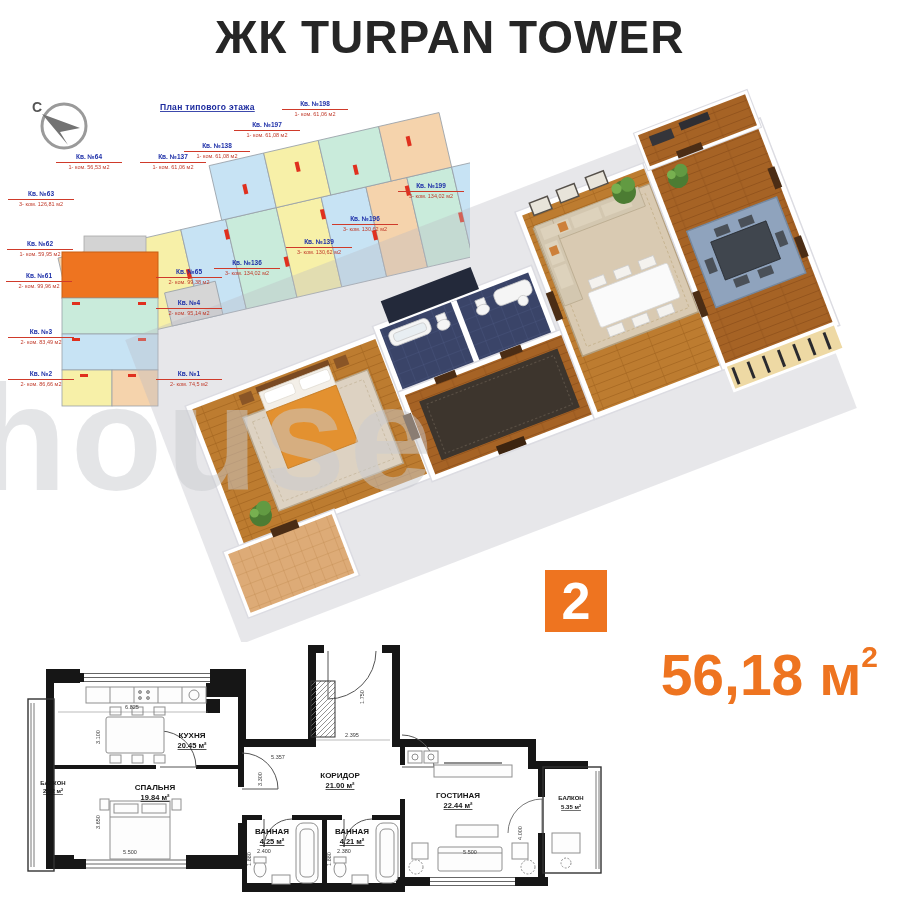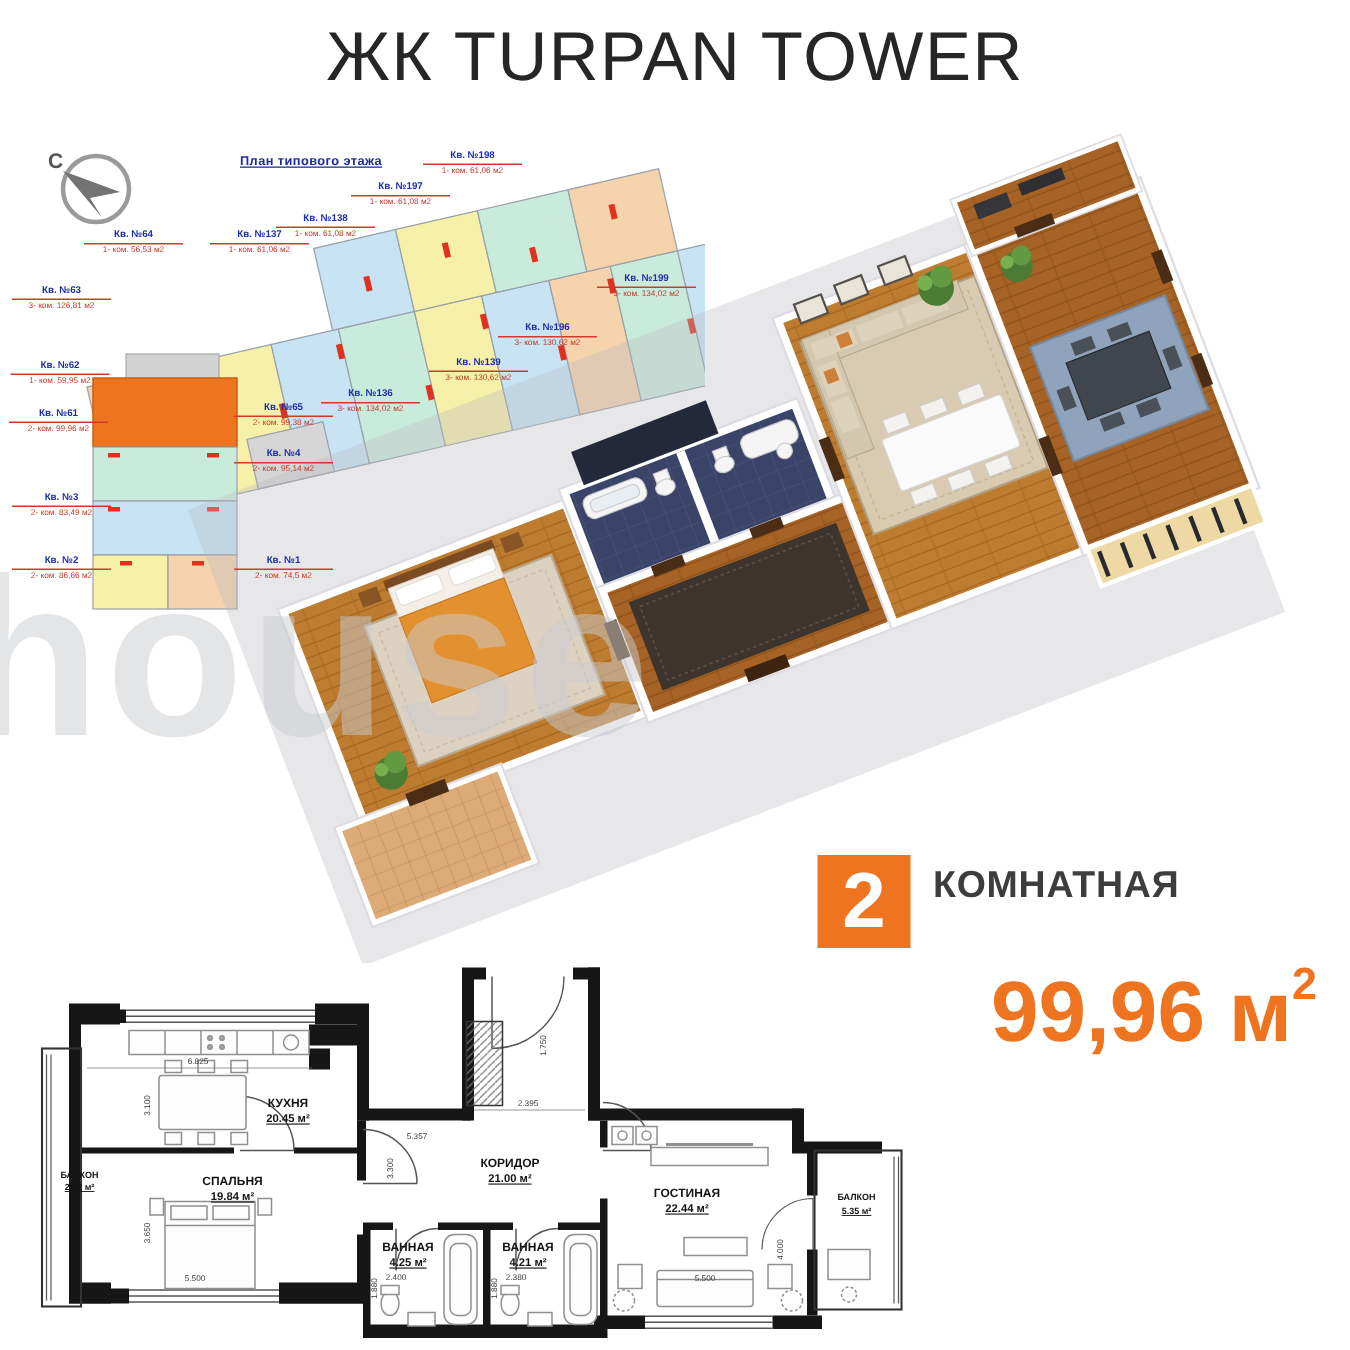--- a/index.html
+++ b/index.html
@@ -1,19 +1,19 @@
 <!DOCTYPE html>
 <html style="--accent: #EE7420;"><head>
 <meta charset="utf-8">
 <style>
   html,body{margin:0;padding:0;width:900px;height:900px;background:#fff;
     font-family:"Liberation Sans",sans-serif;overflow:hidden;position:relative}
   .page{position:absolute;inset:0;width:900px;height:900px}
   .title{position:absolute;top:10px;left:0;width:100%;text-align:center;margin:0;
-    font-size:46px;font-weight:400;color:#262626;letter-spacing:1px}
+    font-size:46px;font-weight:700;color:#262626;letter-spacing:1px}
   svg{position:absolute}
   #ovsvg{left:0;top:90px}
   #p3d{left:0;top:82px}
   #p2d{left:10px;top:637px}
   .apt{position:absolute;width:66px;text-align:center;line-height:1.3;z-index:4}
   .apt .n{font-size:6.5px;font-weight:700;color:#1d2fa8;border-bottom:1px solid #cf3a2a;padding-bottom:1px}
   .apt .i{font-size:5.5px;color:#c03a2a;padding-top:1px;white-space:nowrap}
   .watermark{position:absolute;left:-25px;top:352px;font-size:150px;font-weight:700;
     color:#caccd0;opacity:.5;letter-spacing:4px;z-index:5;pointer-events:none}
   .badge-num{position:absolute;left:545px;top:570px;width:62px;height:62px;z-index:6;
@@ -330,23 +330,22 @@
         <rect x="852" y="-80" width="10" height="30"></rect>
         <rect x="852" y="20" width="10" height="30"></rect>
       </g>
     </g>
   </svg>
 
   <div class="watermark">house</div>
 
   <div class="badge-num">2</div>
   <div class="badge-text">
-    <div>КОМНАТНАЯ</div>
   </div>
-  <div class="badge-area"><span>99,96 м</span><sup>2</sup></div>
+  <div class="badge-area"><span>56,18 м</span><sup>2</sup></div>
 
   <svg id="p2d" width="600" height="258" viewBox="0 0 600 258">
     <defs>
       <pattern id="hatch" width="5" height="5" patternUnits="userSpaceOnUse">
         <path d="M0 5L5 0" stroke="#777" stroke-width="0.8"></path>
       </pattern>
     </defs>
 
     <g fill="#161616">
       <rect x="40" y="36" width="196" height="9"></rect>

